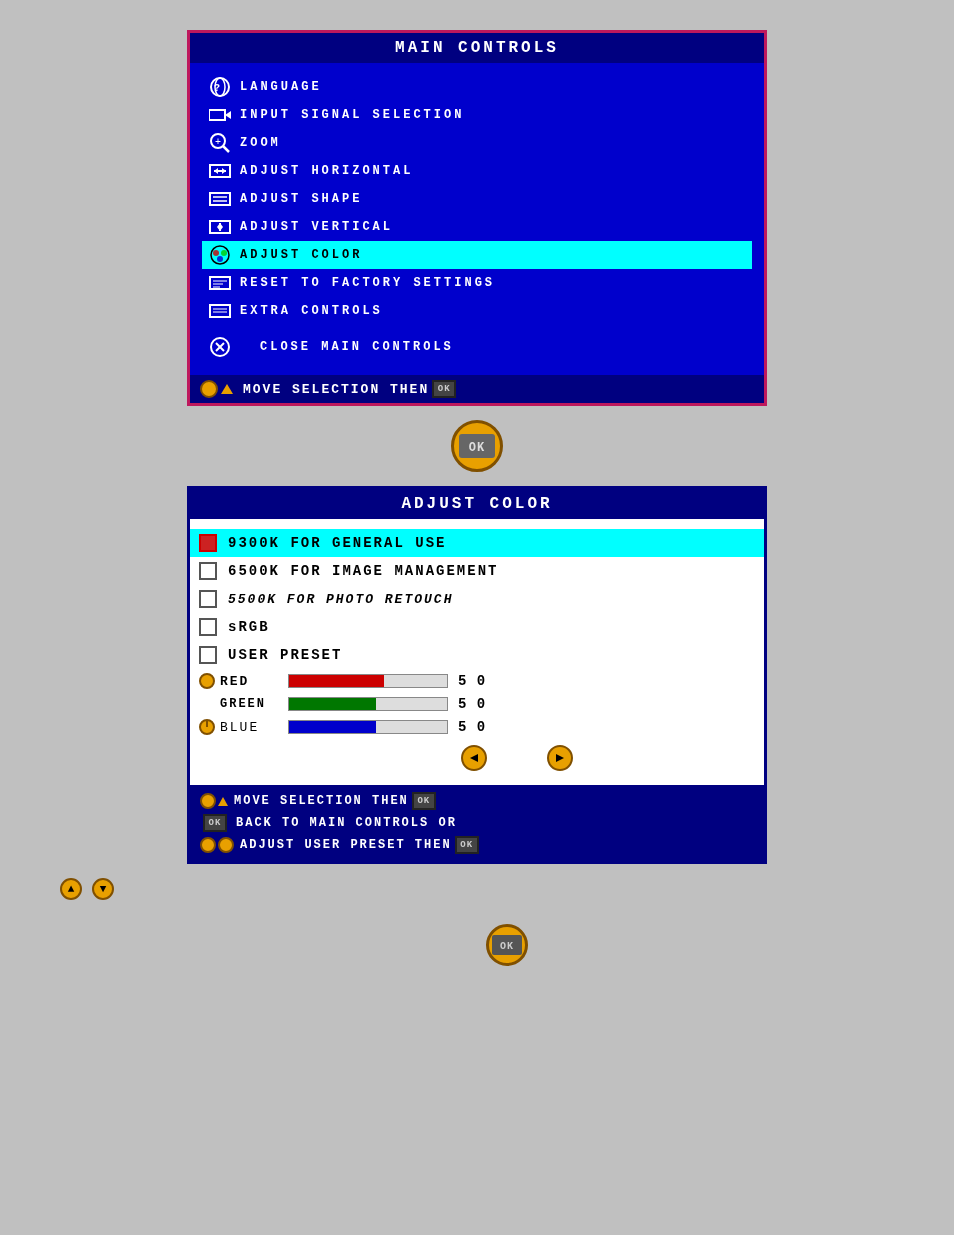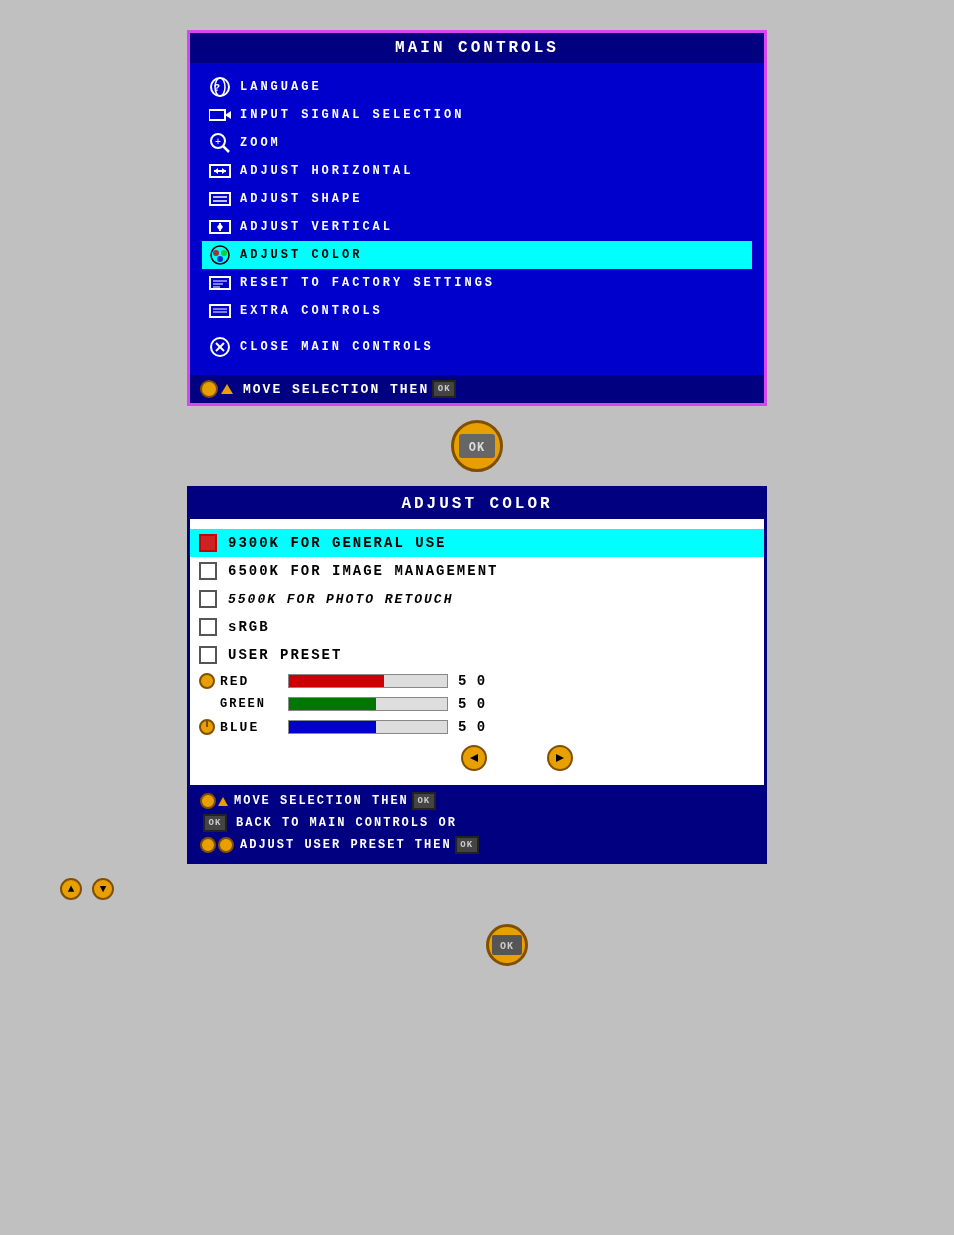--- a/index.html
+++ b/index.html
@@ -11,21 +11,21 @@
       display: flex;
       flex-direction: column;
       align-items: center;
       padding: 20px 0;
     }
 
     
     .main-panel {
       width: 580px;
       background: #0000cc;
-      border: 3px solid #d946ef;
+      border: 3px solid #be185d;
       margin-top: 10px;
     }
 
     .panel-title {
       background: #000080;
       color: white;
       text-align: center;
       padding: 6px 0;
       font-size: 16px;
       font-weight: bold;
@@ -62,20 +62,21 @@
     }
 
     .menu-item .label {
       font-size: 12px;
       letter-spacing: 3px;
       font-weight: bold;
     }
 
     .menu-item.close-item {
       margin-top: 8px;
+      gap: 20px;
     }
 
     .nav-bar {
       background: #000080;
       color: white;
       padding: 5px 10px;
       display: flex;
       align-items: center;
       font-size: 13px;
       letter-spacing: 2px;
@@ -497,21 +498,21 @@
       </div>
       <div class="slider-value">5 0</div>
     </div>
 
     <div class="slider-row">
       <div class="slider-label">
         <svg width="18" height="18" viewBox="0 0 18 18" style="margin-right:4px;">
             <circle cx="9" cy="9" r="7" fill="#e8a000" stroke="#805000" stroke-width="2"></circle>
             <line x1="9" y1="9" x2="9" y2="2" stroke="#805000" stroke-width="2"></line>
           </svg>
-        <span style="font-size:13px;font-weight:bold;letter-spacing:2px;">BLUE</span>
+        <span style="font-size:13px;font-weight:normal;letter-spacing:2px;">BLUE</span>
       </div>
       <div class="slider-track">
         <div class="slider-fill-blue"></div>
       </div>
       <div class="slider-value">5 0</div>
     </div>
 
     <div class="arrow-row">
       <div class="arrow-circle">
         <svg width="12" height="12" viewBox="0 0 12 12">

